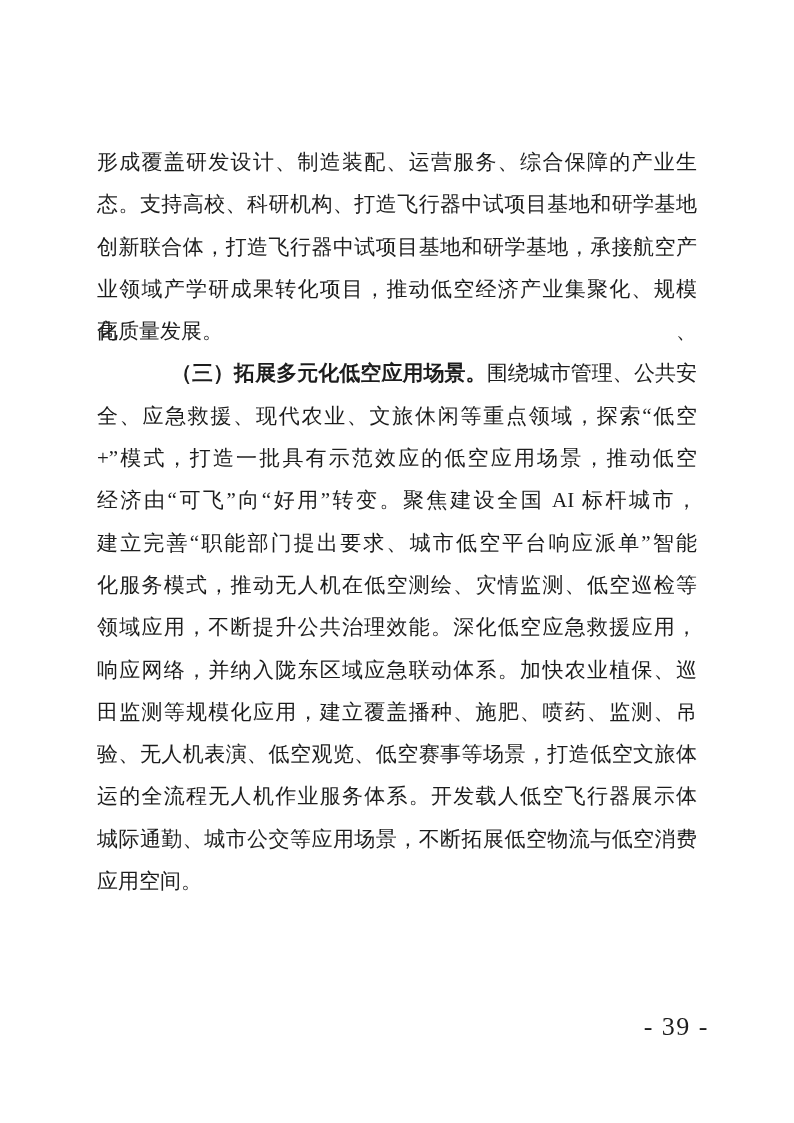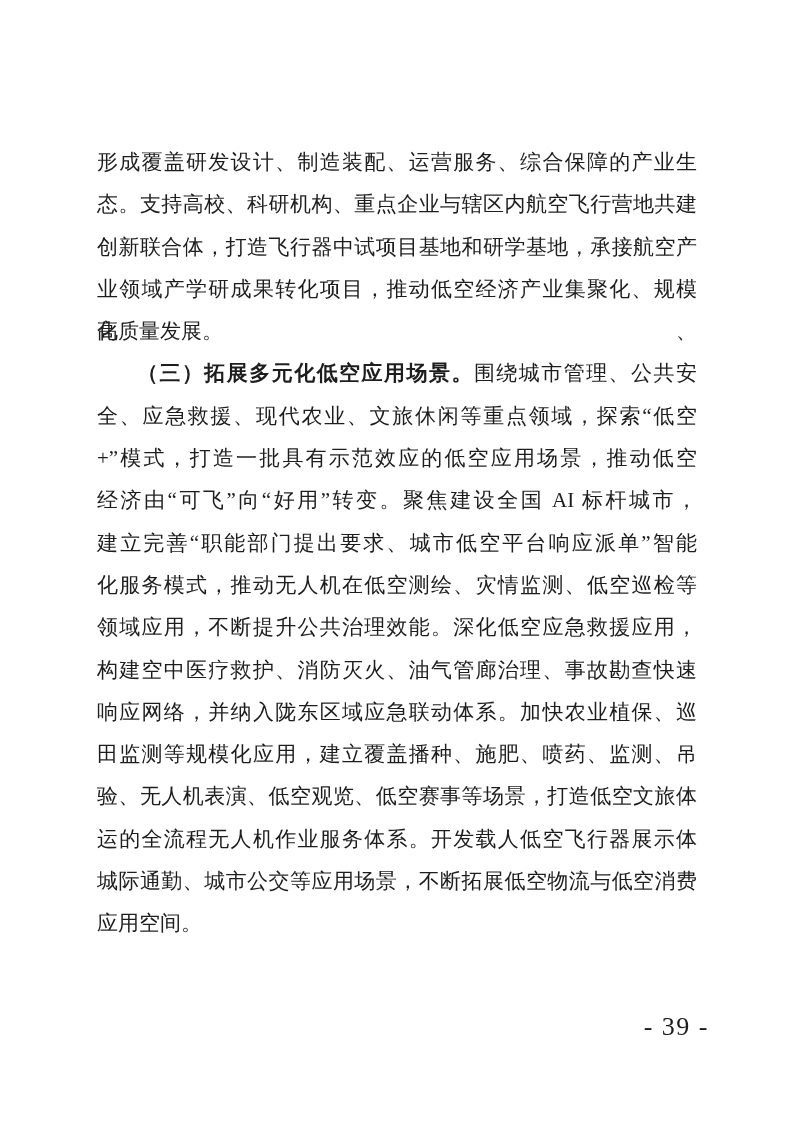--- a/index.html
+++ b/index.html
@@ -33,52 +33,52 @@
   }
   .line.short {
     text-align: right;
     text-align-last: left;
   }
   .line.indent {
     text-indent: 40px;
   }
   .heading-bold {
     font-weight: bold;
+    margin-left: 34px;
   }
   .page-number {
     position: absolute;
     top: 1012px;
     right: 80px;
     font-size: 26px;
     line-height: 30px;
     letter-spacing: 1.5px;
     color: #1d1d1d;
   }
 </style>
 </head>
 <body>
 
 <div class="page">
 
   <div class="text-block">
 
     <div class="line">形成覆盖研发设计、制造装配、运营服务、综合保障的产业生</div>
-    <div class="line">态。支持高校、科研机构、重点企业与辖区内航空飞行营地共建</div>
+    <div class="line">态。支持高校、科研机构、打造飞行器中试项目基地和研学基地</div>
     <div class="line">创新联合体，打造飞行器中试项目基地和研学基地，承接航空产</div>
     <div class="line">业领域产学研成果转化项目，推动低空经济产业集聚化、规模化、</div>
     <div class="line short">高质量发展。</div>
 
     <div class="line indent"><span class="heading-bold">（三）拓展多元化低空应用场景。</span><span>围绕城市管理、公共安</span></div>
     <div class="line">全、应急救援、现代农业、文旅休闲等重点领域，探索“低空</div>
     <div class="line">+”模式，打造一批具有示范效应的低空应用场景，推动低空</div>
     <div class="line">经济由“可飞”向“好用”转变。聚焦建设全国 AI 标杆城市，</div>
     <div class="line">建立完善“职能部门提出要求、城市低空平台响应派单”智能</div>
     <div class="line">化服务模式，推动无人机在低空测绘、灾情监测、低空巡检等</div>
     <div class="line">领域应用，不断提升公共治理效能。深化低空应急救援应用，</div>
-    <div class="line">构建空中医疗救护、消防灭火、油气管廊治理、事故勘查快速</div>
     <div class="line">响应网络，并纳入陇东区域应急联动体系。加快农业植保、巡</div>
     <div class="line">田监测等规模化应用，建立覆盖播种、施肥、喷药、监测、吊</div>
     <div class="line">验、无人机表演、低空观览、低空赛事等场景，打造低空文旅体</div>
     <div class="line">运的全流程无人机作业服务体系。开发载人低空飞行器展示体</div>
     <div class="line">城际通勤、城市公交等应用场景，不断拓展低空物流与低空消费</div>
     <div class="line short">应用空间。</div>
 
   </div>
 
   <div class="page-number">- 39 -</div>

